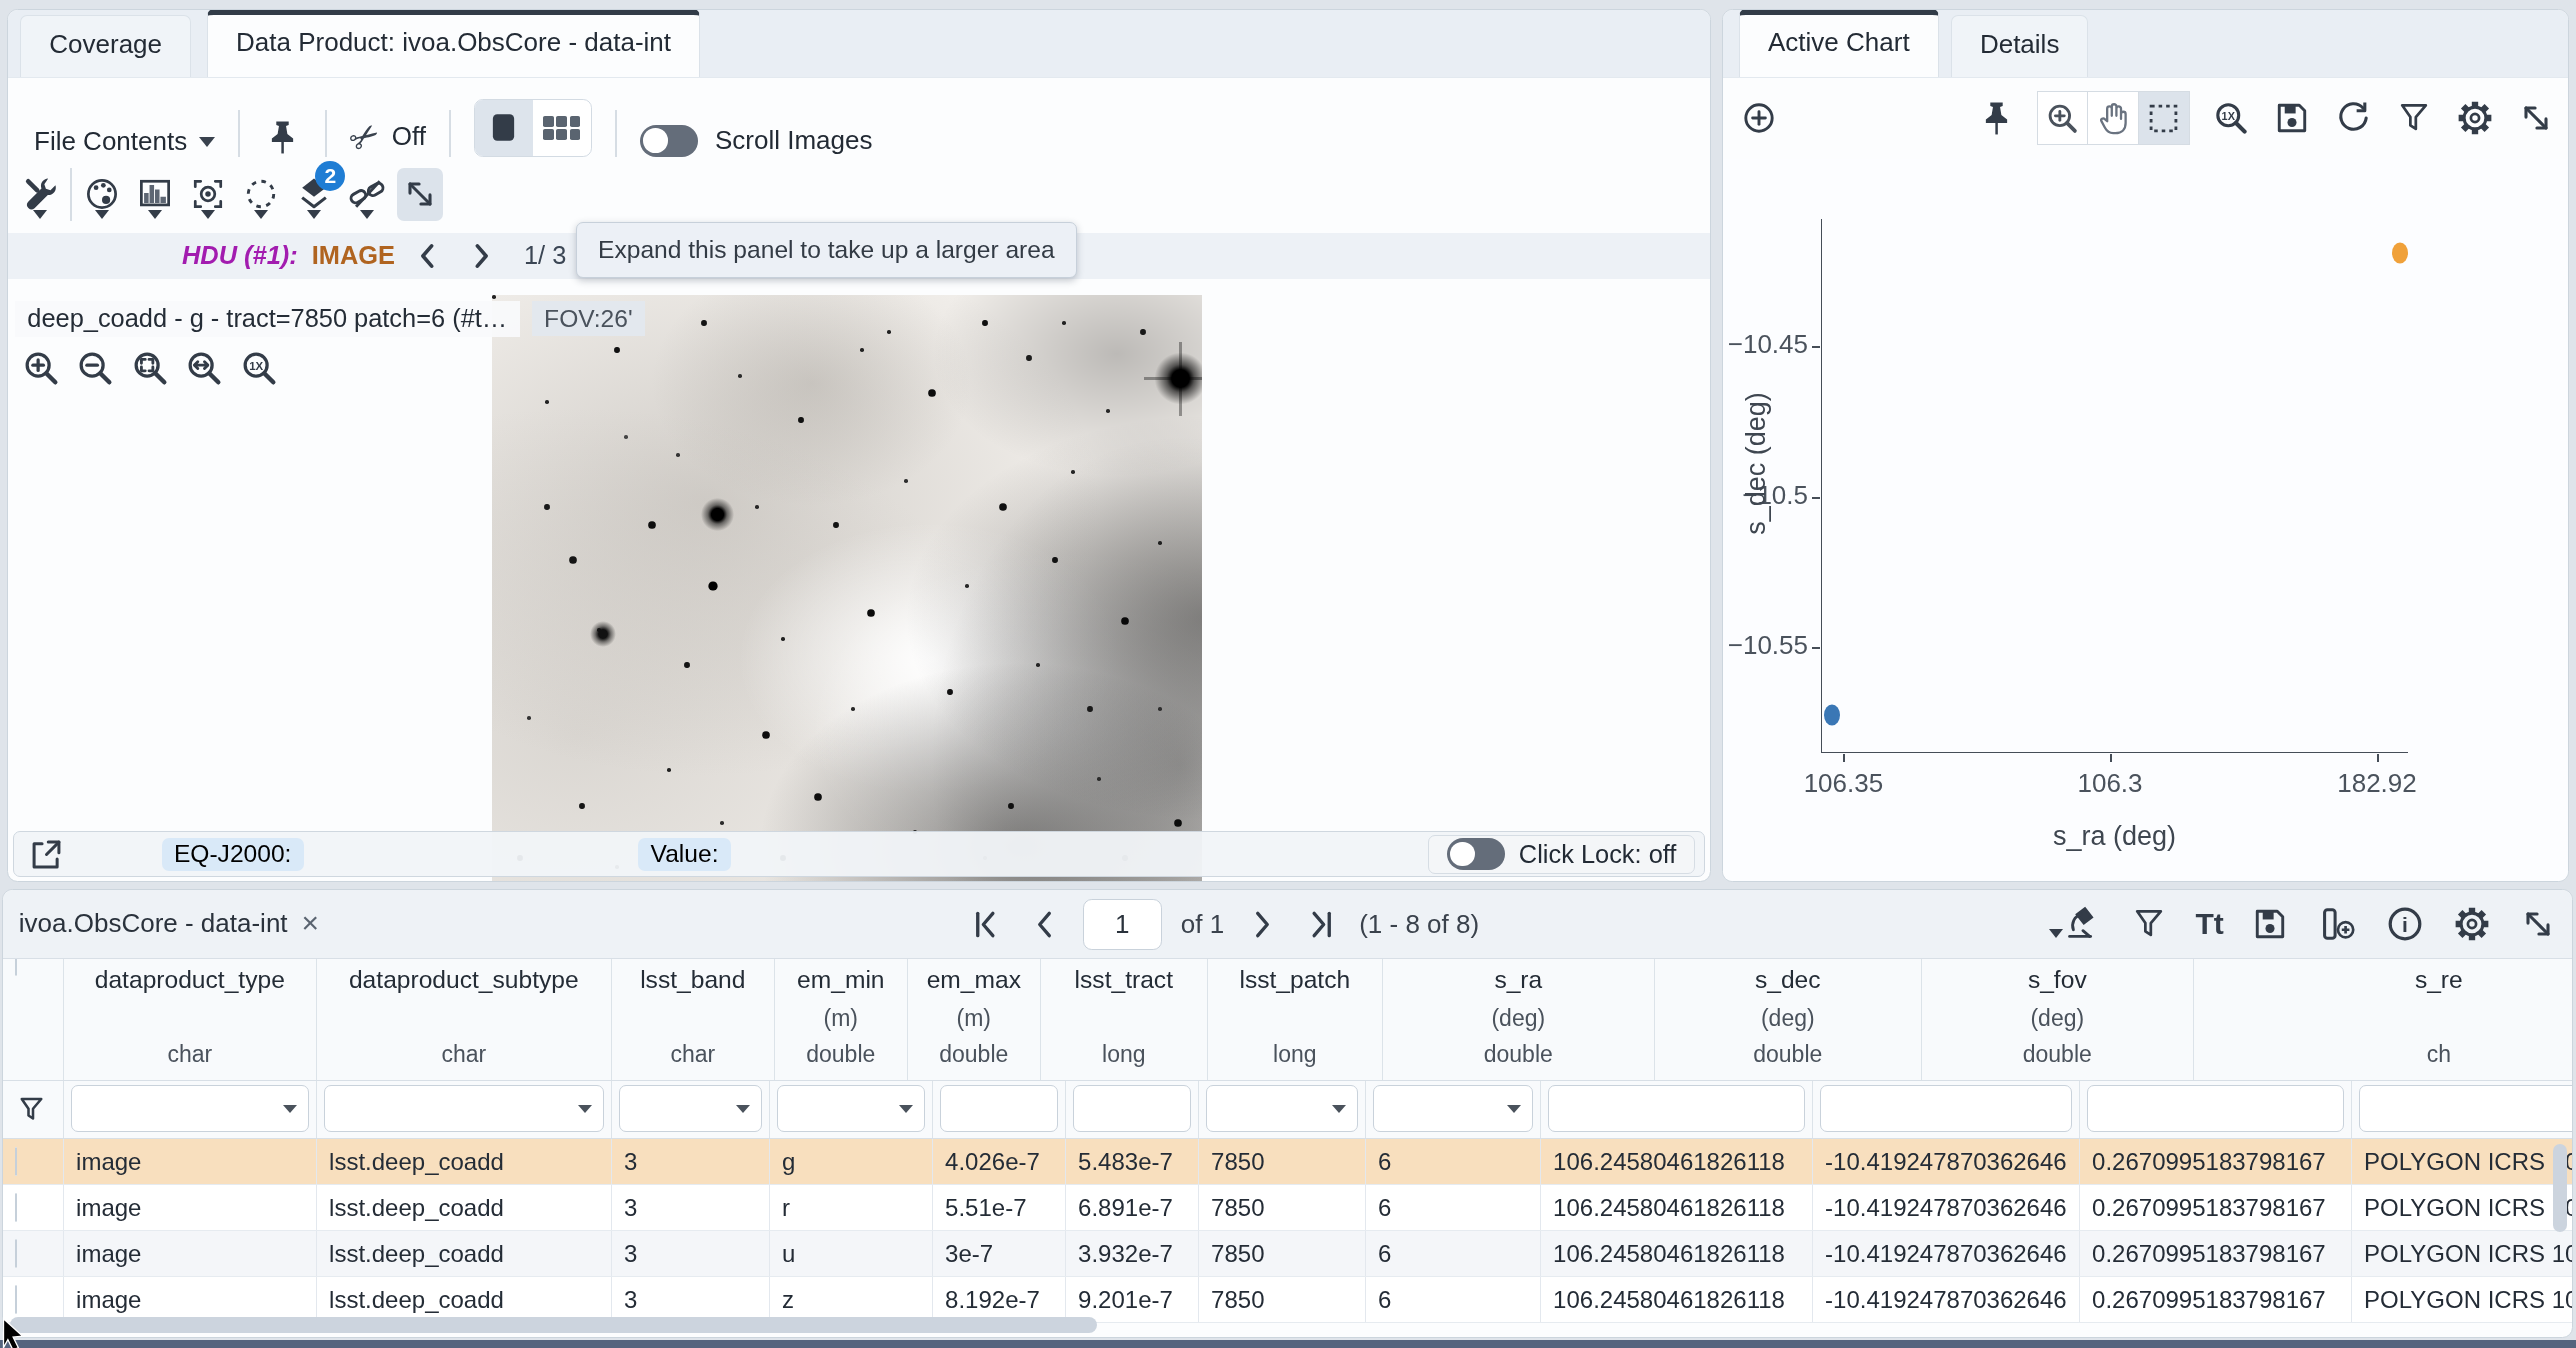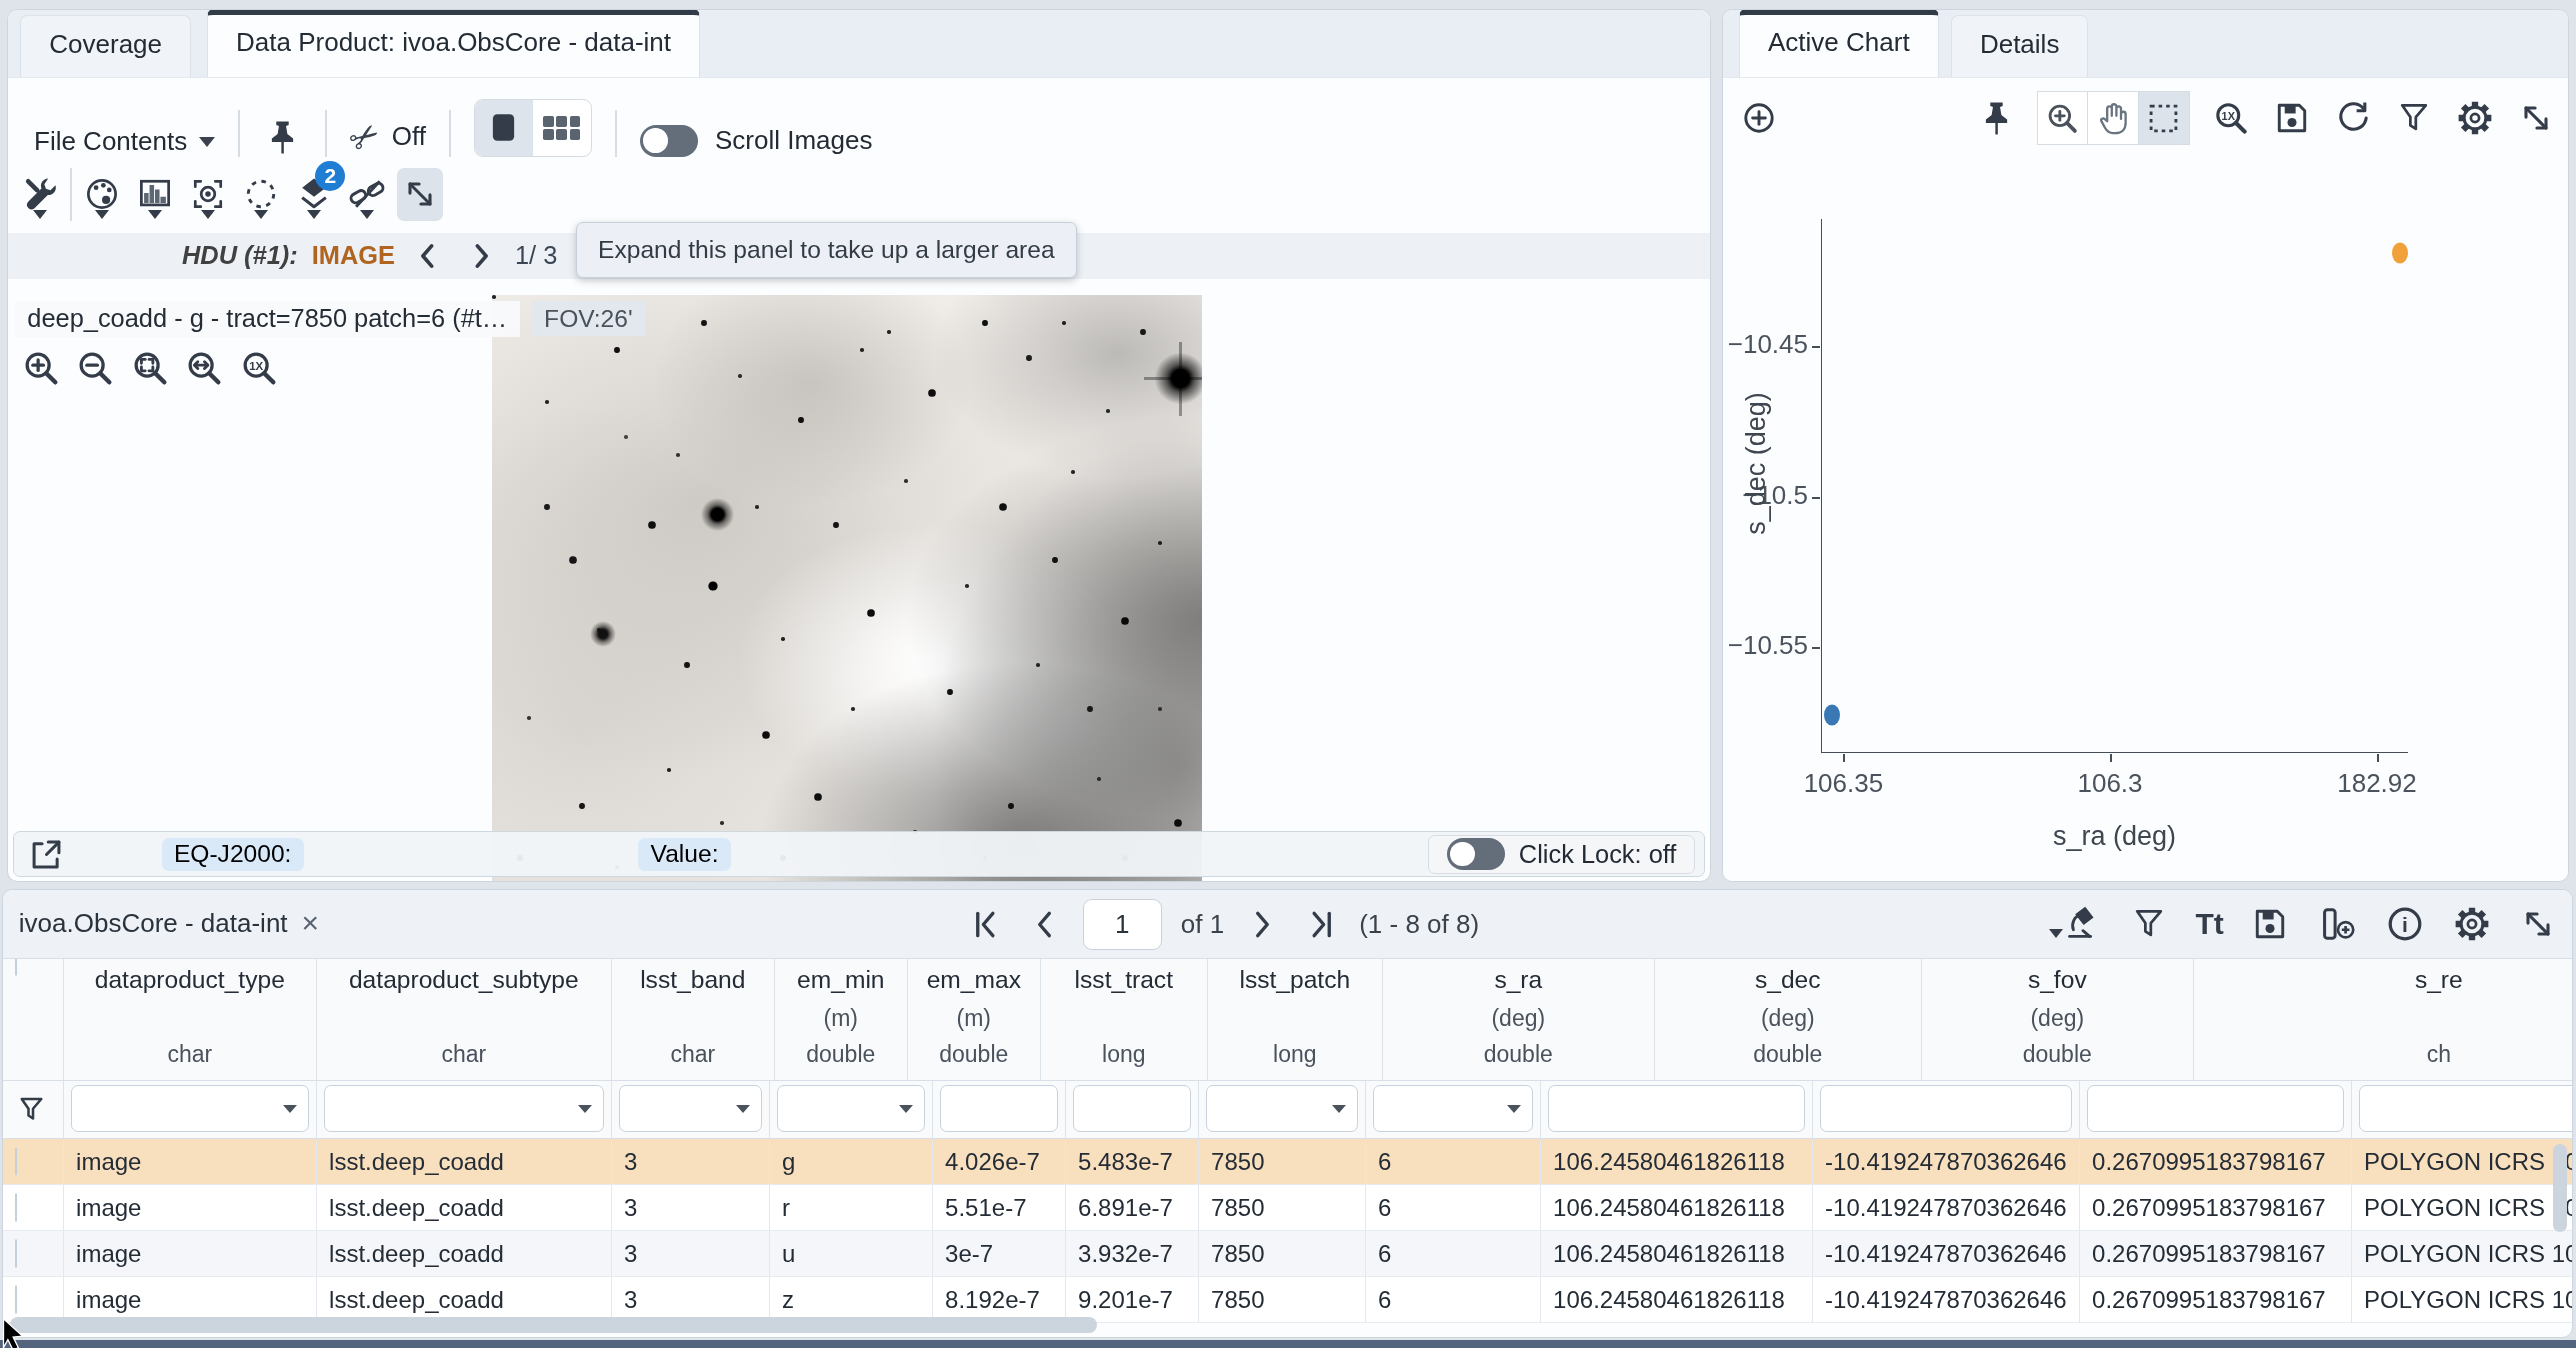--- a/index.html
+++ b/index.html
@@ -40,23 +40,23 @@
   .seg.sel { background:#dde4ec; }
   .toggle { width:58px; height:32px; border-radius:16px; background:#646d7a; position:relative; flex:0 0 auto; }
   .toggle .knob { position:absolute; left:3.5px; top:3.5px; width:24.6px; height:24.6px; border-radius:50%; background:#fff; }
   .grid-icon { display:grid; grid-template-columns:repeat(3,10.5px); grid-template-rows:repeat(2,10.5px); gap:2.6px; }
   .grid-icon i { background:#5a6470; border-radius:1.8px; }
   .scissors { font-size:35px; color:#39424e; transform:rotate(-35deg); font-family:"DejaVu Sans",sans-serif; }
 
   
   .hdu-bar { position:absolute; left:0; top:223px; right:0; height:46px; background:#edf1f6;
     display:flex; align-items:center; padding-left:174px; gap:14px; }
-  .hdu-label { font-size:25.4px; font-style:italic; font-weight:bold; color:#404040; }
+  .hdu-label { font-size:25.4px; font-style:italic; font-weight:bold; color:#a21caf; }
   .hdu-type { font-size:25.4px; font-weight:bold; color:#b06420; }
-  .hdu-page { font-size:25.4px; color:#3b4654; margin-left:0; }
+  .hdu-page { font-size:25.4px; color:#3b4654; margin-left:9px; }
   .chev-btn { width:39px; height:39px; display:flex; align-items:center; justify-content:center; }
 
   .tooltip { position:absolute; left:568px; top:212px; height:56px; line-height:54px; padding:0 21px;
     background:#ecf0f6; border:0.9px solid #c7d0da; border-radius:7px; font-size:24.6px; color:#333b45;
     box-shadow:0 2.6px 7px rgba(40,50,70,.25); z-index:40; white-space:nowrap; }
 
   
   .image-area { position:absolute; left:0; top:268px; right:0; bottom:0; }
   .sky { position:absolute; left:484px; top:17.5px; width:710px; height:587px; background-color:#f1eeea;
     background-image:

